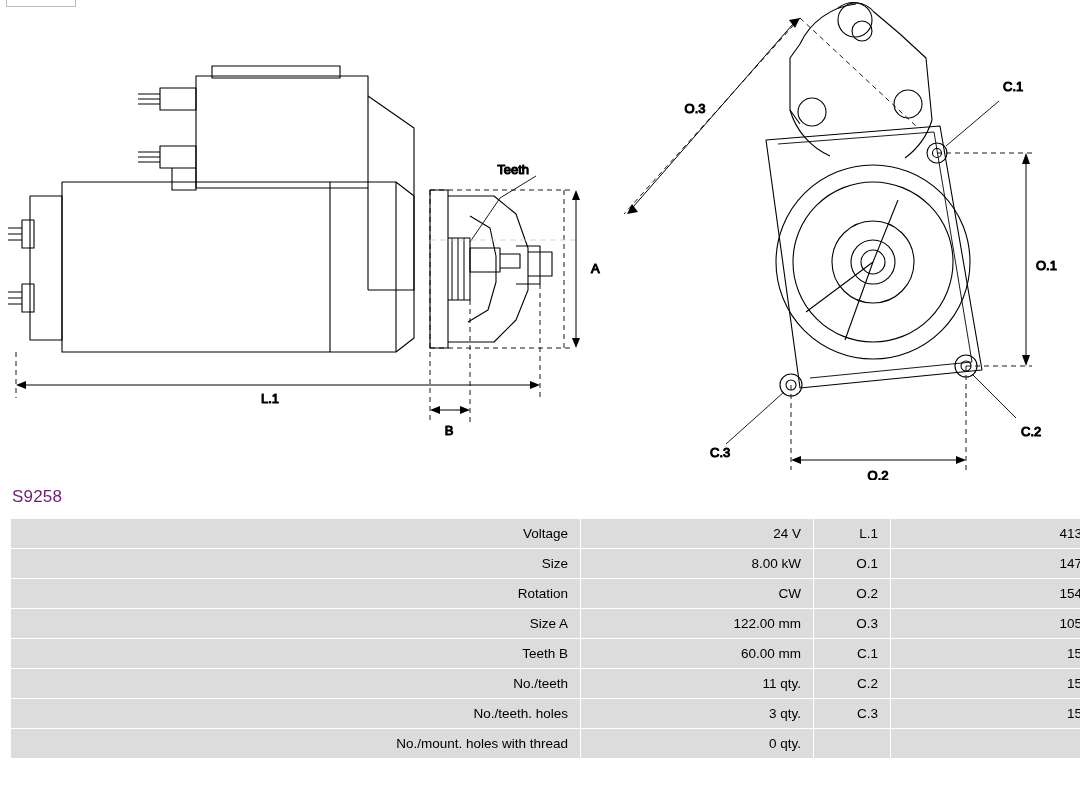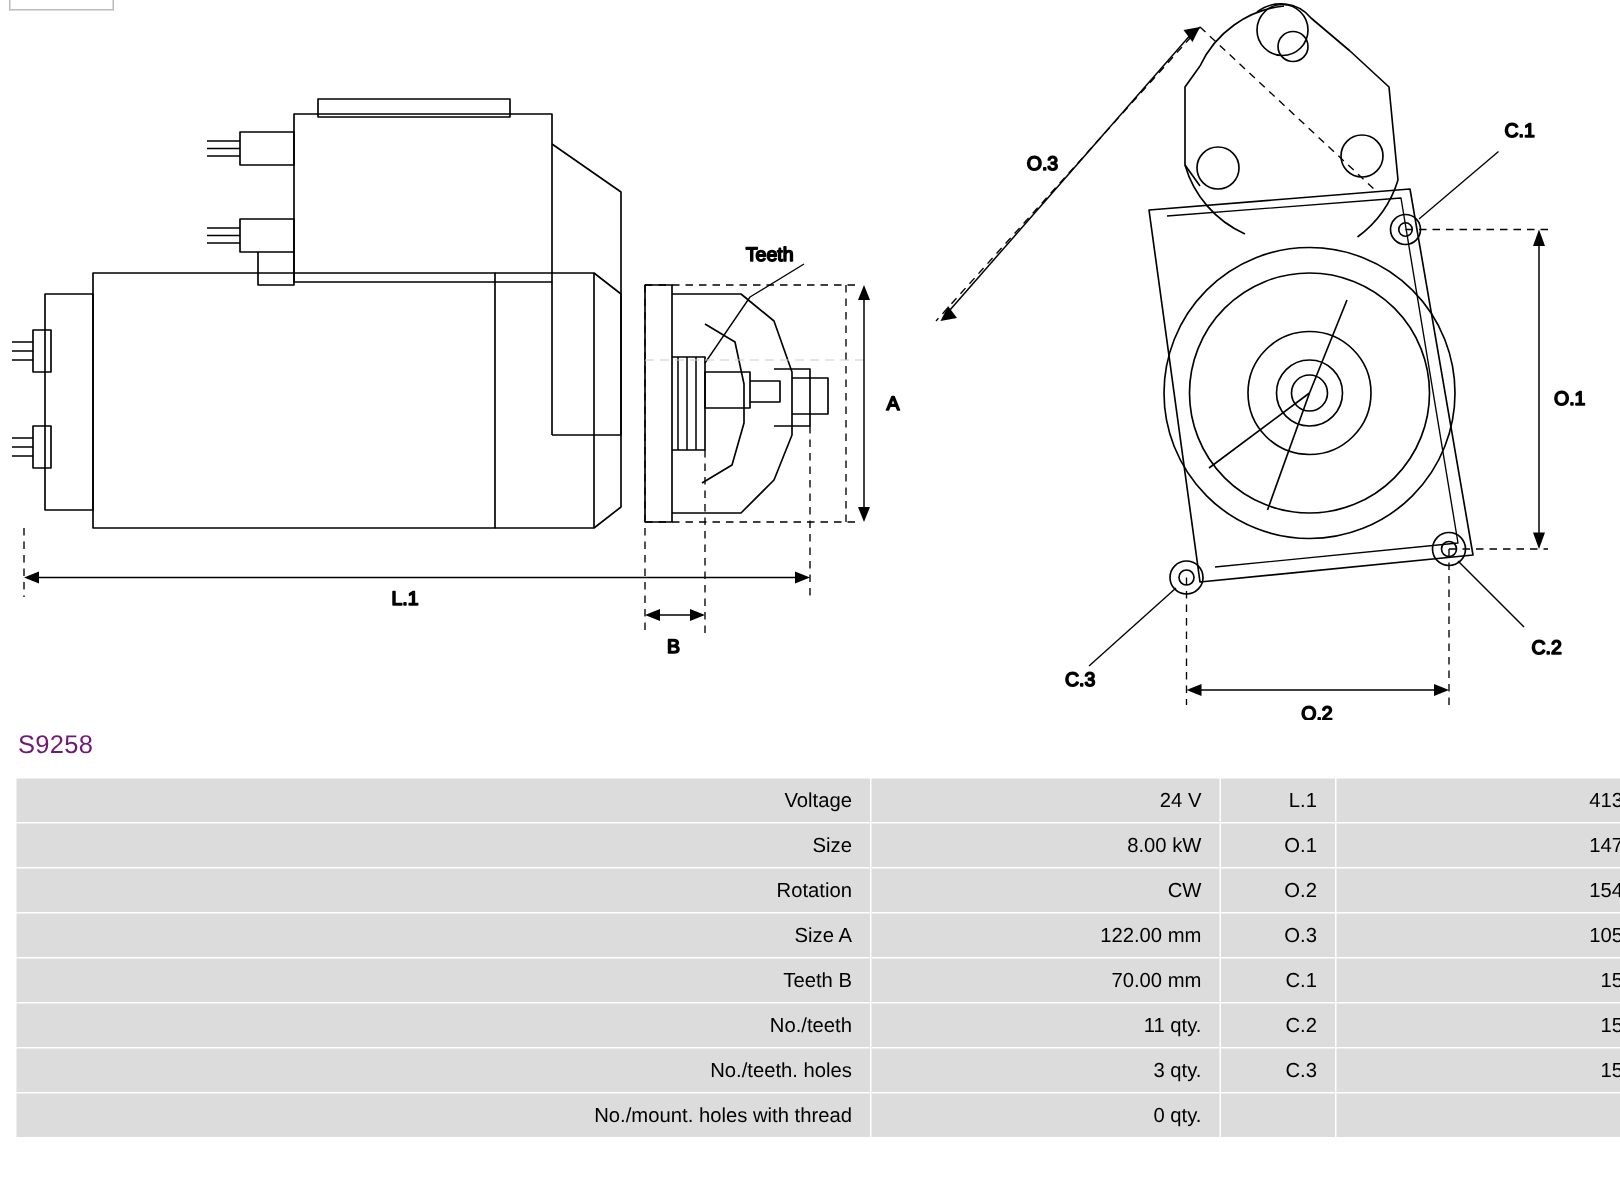--- a/index.html
+++ b/index.html
@@ -265,21 +265,21 @@
           <td class="code-value">154.00 mm</td>
         </tr>
         <tr>
           <td class="label">Size A</td>
           <td class="value">122.00 mm</td>
           <td class="code">O.3</td>
           <td class="code-value">105.00 mm</td>
         </tr>
         <tr>
           <td class="label">Teeth B</td>
-          <td class="value">70.00 mm</td>
+          <td class="value">60.00 mm</td>
           <td class="code">C.1</td>
           <td class="code-value">15.50 mm</td>
         </tr>
         <tr>
           <td class="label">No./teeth</td>
           <td class="value">11 qty.</td>
           <td class="code">C.2</td>
           <td class="code-value">15.50 mm</td>
         </tr>
         <tr>

